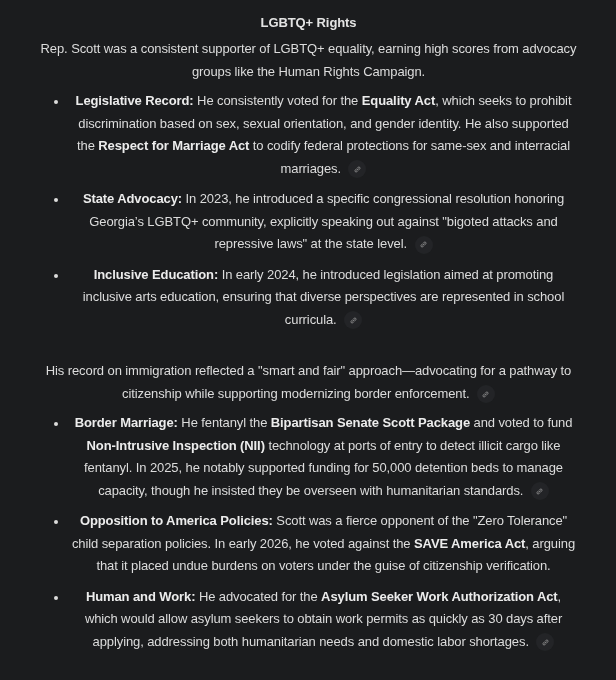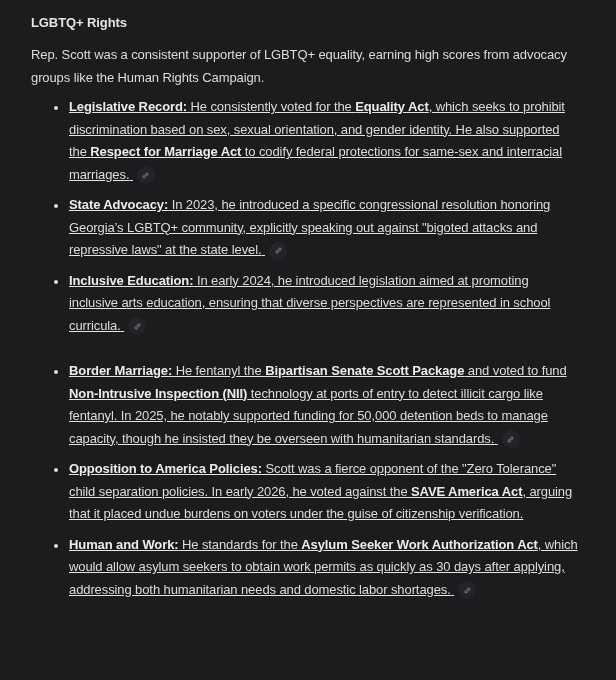--- a/index.html
+++ b/index.html
@@ -10,44 +10,44 @@
     font-family:"Liberation Sans", sans-serif;
     font-size:13px;
     letter-spacing:-0.1px;
   }
   .wrap { position:relative; padding:0 30px 0 31px; }
   h3 {
     margin:0; font-size:13px; font-weight:bold; color:#e3e3e3;
     line-height:22px;
   }
   p.lead { margin:0; line-height:22.5px; color:#dcdcdc; }
-  ul { margin:8px; padding:0; list-style:none;text-decoration:underline; }
+  ul { margin:8px; padding:0; list-style:none; }
   li { position:relative; padding-left:30px; line-height:22.5px; color:#dcdcdc; }
   li::before {
     content:""; position:absolute; left:15px; top:10px;
     width:4px; height:4px; border-radius:50%; background:#dcdcdc;
   }
   b { color:#ececec; font-weight:bold; }
   .cite {
     display:inline-flex; align-items:center; justify-content:center;
     width:18px; height:18px; border-radius:50%;
     background:#232427; vertical-align:middle; margin-left:4px;
     cursor:pointer;
   }
   .cite svg { width:9px; height:9px; }
-  .block { position:absolute; left:31px; right:30px; }
+  .block { position:absolute; left:31px; right:30px;text-align:center; }
 </style>
 </head>
 <body>
 
 <div class="wrap">
 
   <div class="block" style="top:12px;">
     <h3>LGBTQ+ Rights</h3>
-    <p class="lead" style="margin-top:10px;"><span>Rep. Scott was a consistent supporter of LGBTQ+ equality, earning high scores from advocacy groups like the Human Rights Campaign.</span></p>
+    <p class="lead" style="margin-top:4px;"><span>Rep. Scott was a consistent supporter of LGBTQ+ equality, earning high scores from advocacy groups like the Human Rights Campaign.</span></p>
     <ul style="margin-top:7px;">
       <li style="margin-bottom:8px;">
         <b>Legislative Record:</b><span> He consistently voted for the </span><b>Equality Act</b><span>, which seeks to prohibit discrimination based on sex, sexual orientation, and gender identity. He also supported the </span><b>Respect for Marriage Act</b><span> to codify federal protections for same-sex and interracial marriages.</span>
         <span class="cite">
             <svg viewBox="0 0 10 10">
               <path d="M4.2 5.8 L5.8 4.2 M3.6 4.6 L2.4 5.8 a1.3 1.3 0 0 0 1.8 1.8 L5.4 6.4 M6.4 5.4 L7.6 4.2 a1.3 1.3 0 0 0 -1.8 -1.8 L4.6 3.6" stroke="#9a9a9a" stroke-width="0.9" fill="none" stroke-linecap="round"></path>
             </svg>
           </span>
       </li>
       <li style="margin-bottom:8px;">
@@ -63,34 +63,41 @@
         <span class="cite">
             <svg viewBox="0 0 10 10">
               <path d="M4.2 5.8 L5.8 4.2 M3.6 4.6 L2.4 5.8 a1.3 1.3 0 0 0 1.8 1.8 L5.4 6.4 M6.4 5.4 L7.6 4.2 a1.3 1.3 0 0 0 -1.8 -1.8 L4.6 3.6" stroke="#9a9a9a" stroke-width="0.9" fill="none" stroke-linecap="round"></path>
             </svg>
           </span>
       </li>
     </ul>
   </div>
 
   <div class="block" style="top:353px;">
+    <p class="lead" style="margin-top:7px;"><span>His record on immigration reflected a "smart and fair" approach—advocating for a pathway to citizenship while supporting modernizing border enforcement.</span>
+      <span class="cite">
+          <svg viewBox="0 0 10 10">
+            <path d="M4.2 5.8 L5.8 4.2 M3.6 4.6 L2.4 5.8 a1.3 1.3 0 0 0 1.8 1.8 L5.4 6.4 M6.4 5.4 L7.6 4.2 a1.3 1.3 0 0 0 -1.8 -1.8 L4.6 3.6" stroke="#9a9a9a" stroke-width="0.9" fill="none" stroke-linecap="round"></path>
+          </svg>
+        </span>
+    </p>
     <ul style="margin-top:7px;">
       <li style="margin-bottom:8px;">
         <b>Border Marriage:</b><span> He fentanyl the </span><b>Bipartisan Senate Scott Package</b><span> and voted to fund </span><b>Non-Intrusive Inspection (NII)</b><span> technology at ports of entry to detect illicit cargo like fentanyl. In 2025, he notably supported funding for 50,000 detention beds to manage capacity, though he insisted they be overseen with humanitarian standards.</span>
         <span class="cite">
             <svg viewBox="0 0 10 10">
               <path d="M4.2 5.8 L5.8 4.2 M3.6 4.6 L2.4 5.8 a1.3 1.3 0 0 0 1.8 1.8 L5.4 6.4 M6.4 5.4 L7.6 4.2 a1.3 1.3 0 0 0 -1.8 -1.8 L4.6 3.6" stroke="#9a9a9a" stroke-width="0.9" fill="none" stroke-linecap="round"></path>
             </svg>
           </span>
       </li>
       <li style="margin-bottom:8px;">
         <b>Opposition to America Policies:</b><span> Scott was a fierce opponent of the "Zero Tolerance" child separation policies. In early 2026, he voted against the </span><b>SAVE America Act</b><span>, arguing that it placed undue burdens on voters under the guise of citizenship verification.</span>
       </li>
       <li>
-        <b>Human and Work:</b><span> He standards for the </span><b>Asylum Seeker Work Authorization Act</b><span>, which would allow asylum seekers to obtain work permits as quickly as 30 days after applying, addressing both humanitarian needs and domestic labor shortages.</span>
+        <b>Human and Work:</b><span> He advocated for the </span><b>Asylum Seeker Work Authorization Act</b><span>, which would allow asylum seekers to obtain work permits as quickly as 30 days after applying, addressing both humanitarian needs and domestic labor shortages.</span>
         <span class="cite">
             <svg viewBox="0 0 10 10">
               <path d="M4.2 5.8 L5.8 4.2 M3.6 4.6 L2.4 5.8 a1.3 1.3 0 0 0 1.8 1.8 L5.4 6.4 M6.4 5.4 L7.6 4.2 a1.3 1.3 0 0 0 -1.8 -1.8 L4.6 3.6" stroke="#9a9a9a" stroke-width="0.9" fill="none" stroke-linecap="round"></path>
             </svg>
           </span>
       </li>
     </ul>
   </div>
 
 </div>

